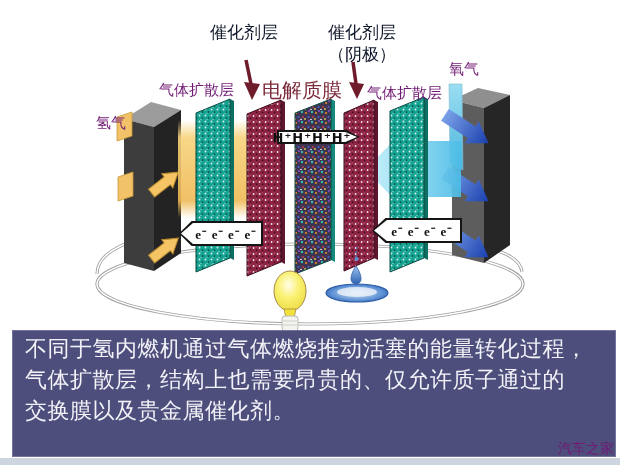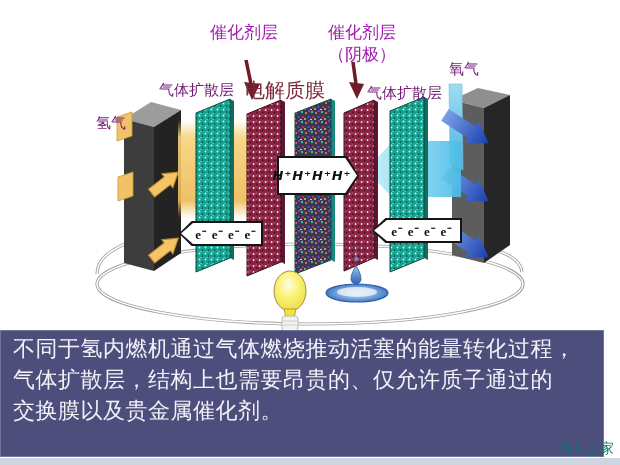--- a/index.html
+++ b/index.html
@@ -1,40 +1,40 @@
 <!DOCTYPE html>
 <html><head>
 <meta charset="utf-8">
 <style>
   html,body{margin:0;padding:0;background:#cdd6e0;}
   #stage{position:relative;width:620px;height:465px;background:#ffffff;overflow:hidden;
          font-family:"Liberation Sans",sans-serif;}
   #diagram-svg{position:absolute;left:0;top:0;z-index:1;}
   .lbl{position:absolute;z-index:4;white-space:nowrap;}
   .lbl-gray{color:#701a75;font-size:15px;}
-  .cat-label{width:90px;text-align:center;font-size:17px;line-height:22px;color:#a21caf;font-family:Liberation Serif, serif;}
+  .cat-label{width:90px;text-align:center;font-size:17px;line-height:22px;color:#0f172a;font-family:Liberation Serif, serif;}
   .membrane-label{font-size:20px;color:#7b2a3a;}
   
   .flowbox{position:absolute;z-index:5;}
   .flowbox .outer{position:absolute;inset:0;background:#151515;}
   .flowbox .inner{position:absolute;inset:2px;background:#ffffff;}
   .flowbox .txt{position:absolute;inset:0;display:flex;align-items:center;justify-content:center;
                 font-family:"DejaVu Sans",sans-serif;font-weight:bold;font-size:13px;color:#111;
                 letter-spacing:1px;}
   .arrow-right .outer,.arrow-right .inner{clip-path:polygon(0 0,85% 0,100% 50%,85% 100%,0 100%);}
   .arrow-right .txt{padding-right:12px;}
   .arrow-left .outer,.arrow-left .inner{clip-path:polygon(100% 0,15% 0,0 50%,15% 100%,100% 100%);}
   .arrow-left .txt{padding-left:10px;font-family:Liberation Serif, serif;}
   
-  #caption{position:absolute;left:0;top:330px;width:604px;height:127px;z-index:6;
+  #caption{position:absolute;left:12px;top:330px;width:604px;height:127px;z-index:6;
            background:#4e4e7c;border:1px solid #73739c;box-sizing:border-box;
            padding:2px 12px 0 12px;}
   #caption .cap-line{color:#f2f2f8;font-size:22px;line-height:31px;letter-spacing:0.5px;
                      white-space:nowrap;overflow:hidden;}
-  #watermark{position:absolute;right:6px;top:440px;z-index:7;color:#0f766e;font-size:14px;}
+  #watermark{position:absolute;right:6px;top:440px;z-index:7;color:#701a75;font-size:14px;}
   #bottom-strip{position:absolute;left:0;top:458px;width:620px;height:7px;background:#cdd6e0;z-index:5;}
 </style>
 </head>
 <body>
 
 <div id="stage">
 
   <svg id="diagram-svg" width="620" height="332" viewBox="0 0 620 332">
     <defs>
       <pattern id="pat-teal" width="6" height="6" patternUnits="userSpaceOnUse">
@@ -186,30 +186,30 @@
       <ellipse cx="357" cy="293" rx="31" ry="9" fill="url(#gradSplash)" stroke="#2d5ba6" stroke-width="1.2"></ellipse>
       <ellipse cx="357" cy="292" rx="20" ry="5" fill="#eef4fb" opacity="0.8"></ellipse>
       <path d="M356,266 C360,272 361,276 361,279 A5,5 0 1 1 351,279 C351,276 352,272 356,266 Z" fill="url(#gradDrop)" stroke="#2d5ba6" stroke-width="0.8"></path>
     </g>
   </svg>
 
   <div class="lbl lbl-gray" style="left:96px;top:114px;">氢气</div>
   <div class="lbl lbl-gray" style="left:449px;top:60px;">氧气</div>
   <div class="lbl lbl-gray" style="left:159px;top:81px;">气体扩散层</div>
   <div class="lbl lbl-gray" style="left:367px;top:84px;">气体扩散层</div>
-  <div class="lbl membrane-label" style="left:245px;top:77px;">电解质膜</div>
+  <div class="lbl membrane-label" style="left:262px;top:77px;">电解质膜</div>
   <div class="lbl cat-label" style="left:199px;top:22px;">
     <div>催化剂层</div>
   </div>
   <div class="lbl cat-label" style="left:317px;top:22px;">
     <div>催化剂层</div>
     <div>（阴极）</div>
   </div>
 
-  <div class="flowbox arrow-right" style="left:277px;top:156px;width:82px;height:39px;font-style:italic;">
+  <div class="flowbox arrow-right" style="left:277px;top:130px;width:82px;height:14px;">
     <div class="outer"></div>
     <div class="inner"></div>
     <div class="txt">H⁺H⁺H⁺H⁺</div>
   </div>
   <div class="flowbox arrow-left" style="left:179px;top:221px;width:84px;height:25px;">
     <div class="outer"></div>
     <div class="inner"></div>
     <div class="txt">e⁻ e⁻ e⁻ e⁻</div>
   </div>
   <div class="flowbox arrow-left" style="left:372px;top:218px;width:90px;height:25px;">

